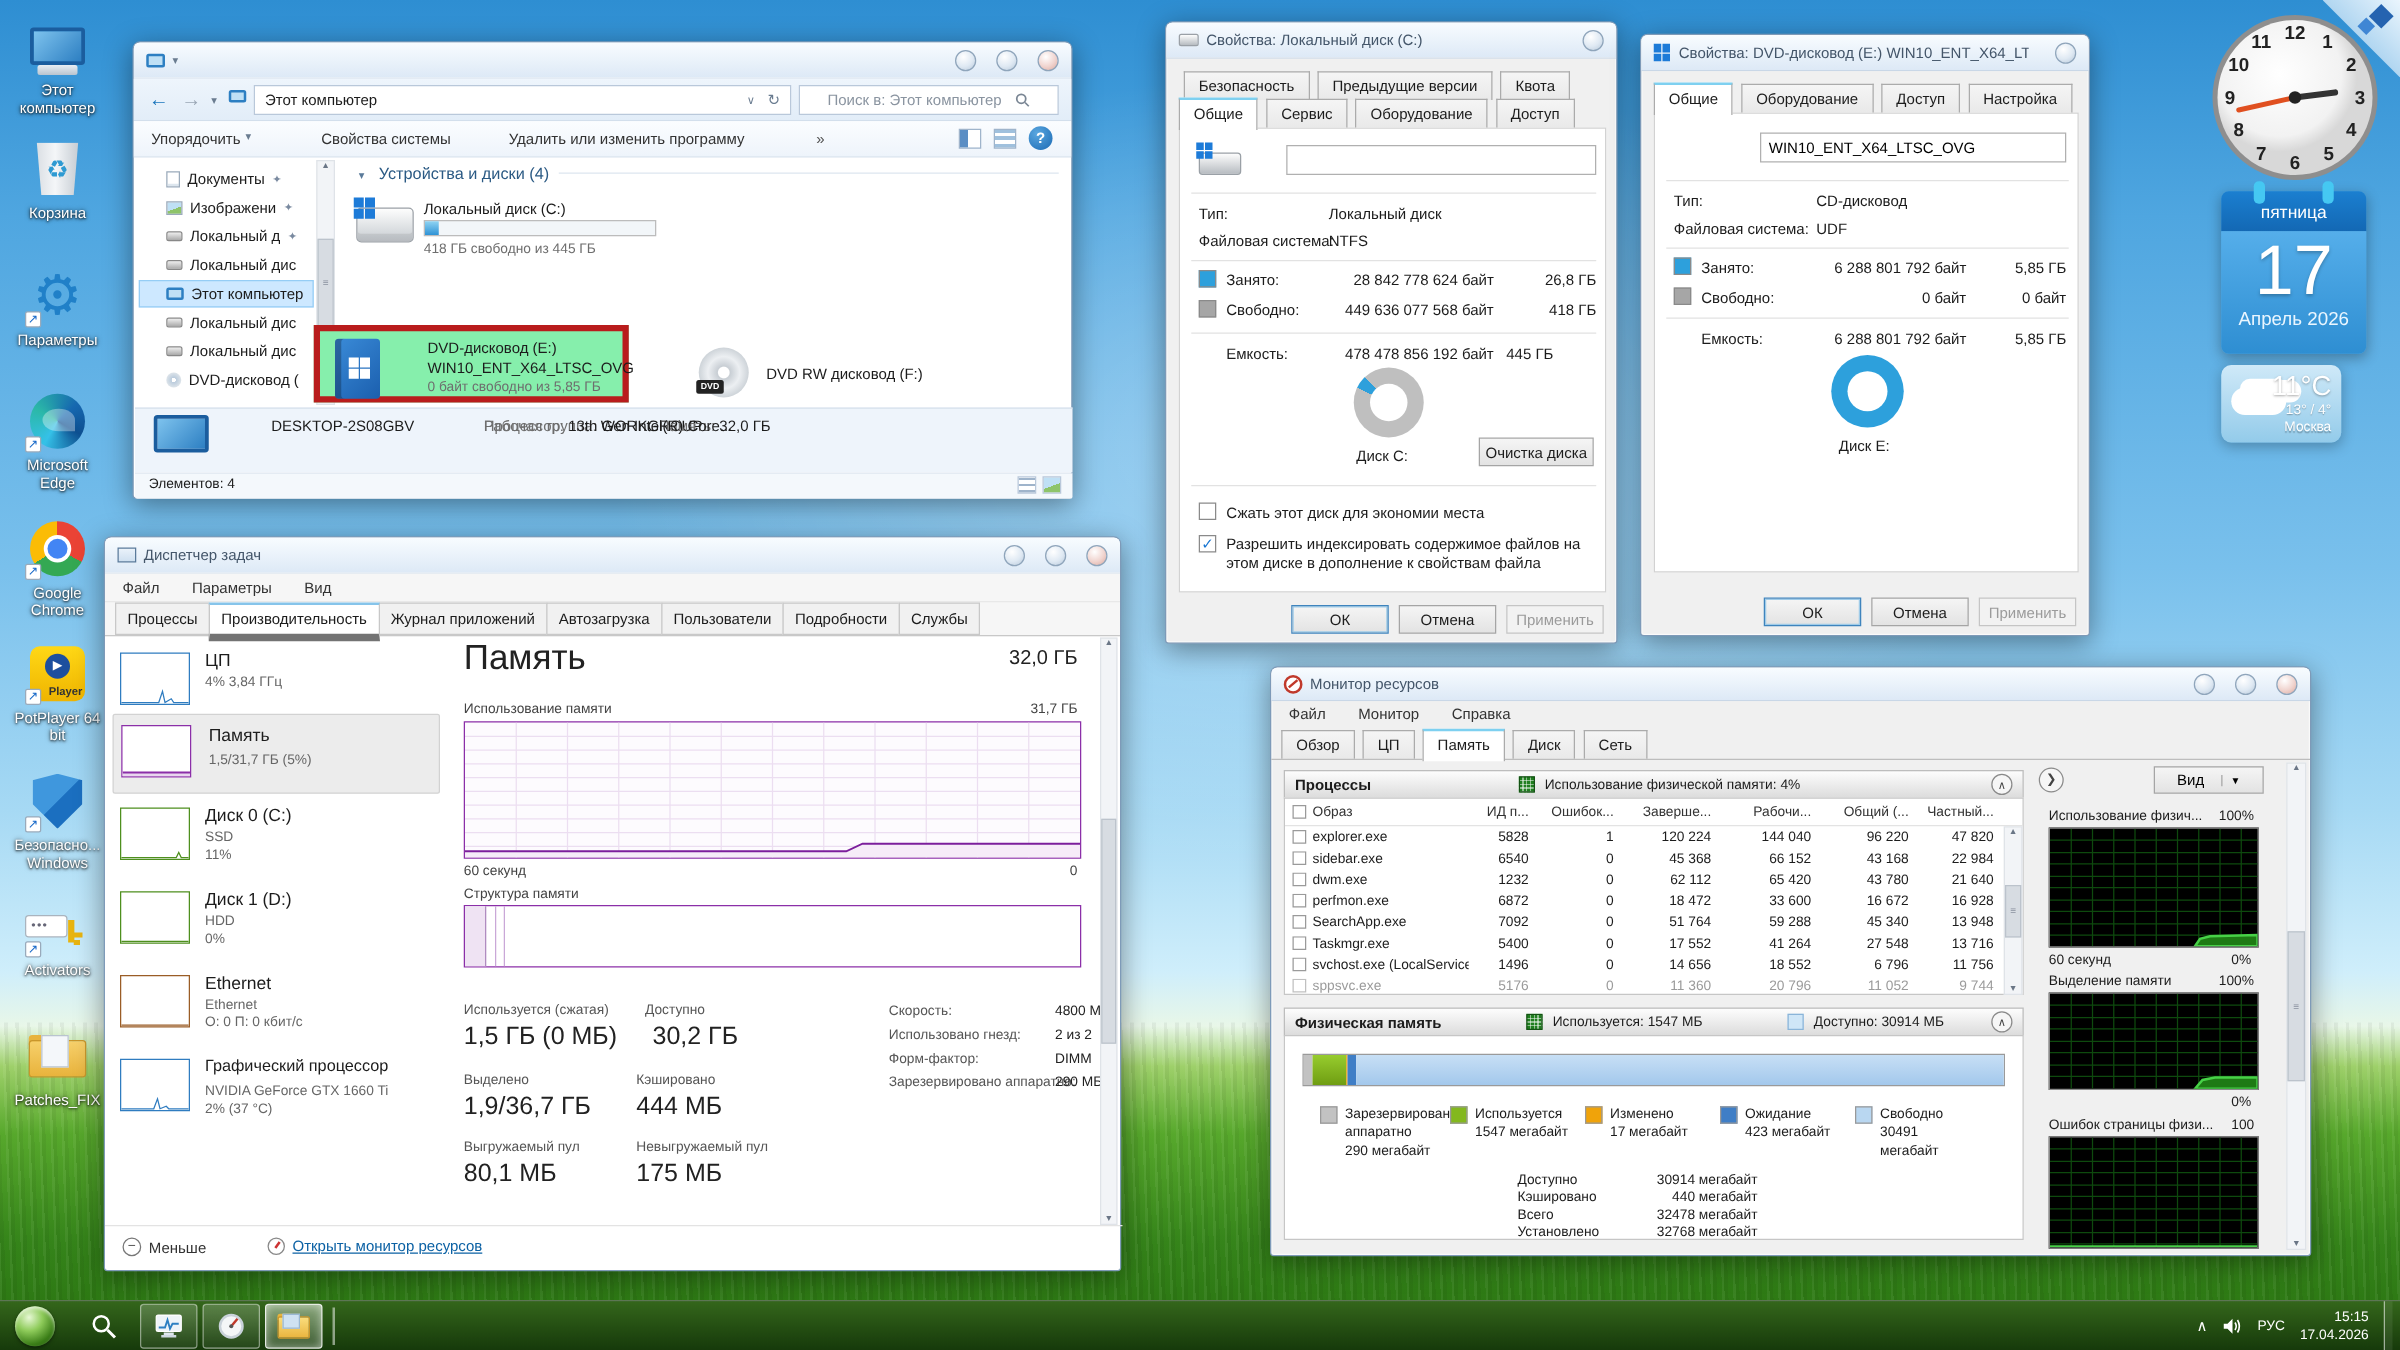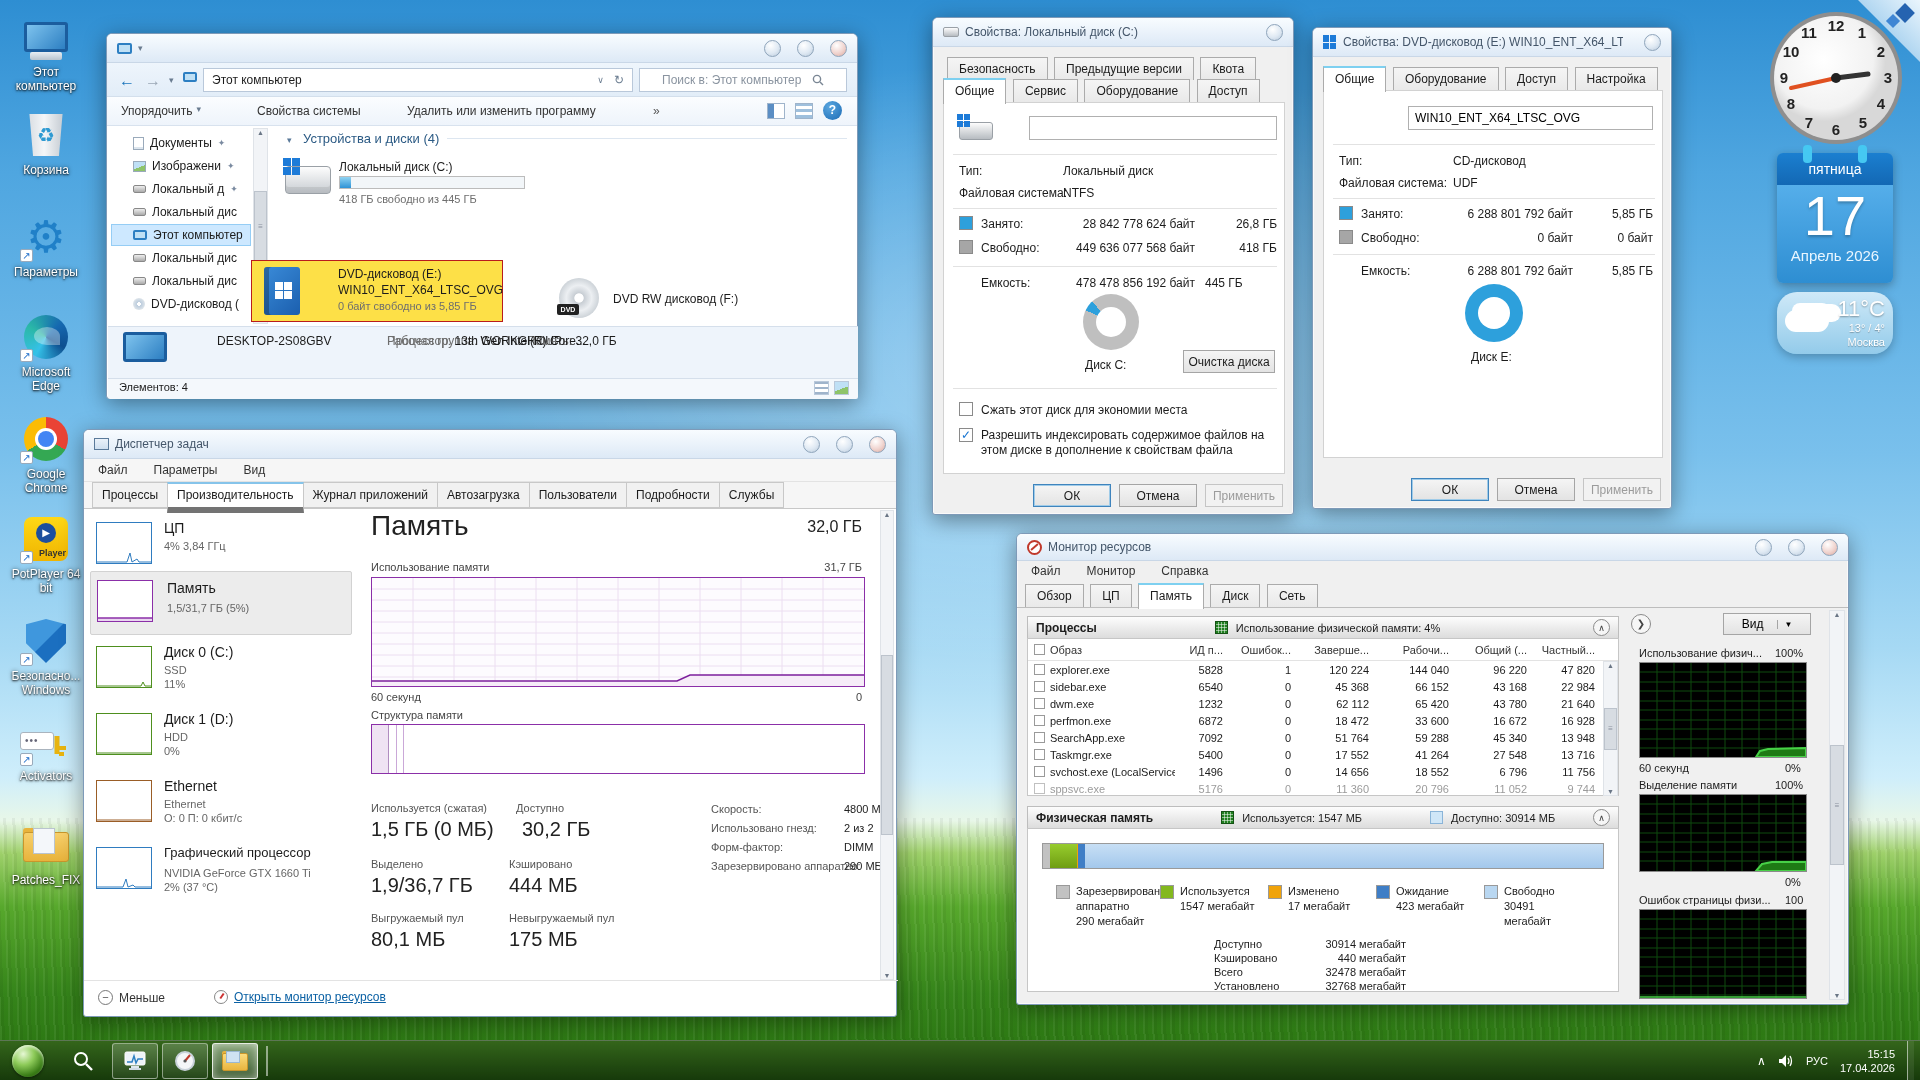--- a/index.html
+++ b/index.html
@@ -27,21 +27,21 @@
 .gray{color:#6e6e6e}
 .sq{position:absolute;width:14px;height:14px;border:1px solid #8a8a8a}
 .donut{position:absolute;border-radius:50%}
 .donut .hole{position:absolute;left:13px;top:13px;right:13px;bottom:13px;border-radius:50%;background:#fff}
 
 .addr{position:absolute;background:#fff;border:1px solid #b9c8da;display:flex;align-items:center;font-size:12px;color:#1c1c1c}
 .treeitem{position:absolute;left:4px;width:140px;height:22px;display:flex;align-items:center;gap:6px;font-size:12px;color:#1c1c1c;padding-left:22px;white-space:nowrap;overflow:hidden}
 .treeitem.sel{background:#cde8ff;border:1px solid #95cdf5;padding-left:21px}
 .pbar{position:absolute;height:13px;border:1px solid #bcbcbc;background:#f2f6f9}
 .pbar i{display:block;height:100%;background:linear-gradient(#8fd3f2,#2f93d6)}
-.tile-sel{position:absolute;background:#fde047;border:1px solid #b91c1c}
+.tile-sel{position:absolute;background:#86efac;border:5px solid #b91c1c}
 .sb{position:absolute;background:#f2f4f7;border:1px solid #dfe3e8;display:flex;flex-direction:column;align-items:center;justify-content:space-between;font-size:7px;color:#6a7686}
 .sbthumb{width:100%;background:#d7dce2;border:1px solid #bcc3cc;display:flex;align-items:center;justify-content:center;color:#8a929e;font-size:8px}
 
 .ttab{display:inline-block;border:1px solid #c8c8c8;background:#f1f1f1;padding:5px 9px;font-size:12px;color:#1c1c1c;margin-right:-1px}
 .ttab.sel{background:#fff;border-top:2px solid #86c4ea;border-bottom:6px solid #737373;position:relative;z-index:2;padding-top:4px}
 .perf-item{position:absolute;left:8px;width:258px;height:60px}
 .thumb{position:absolute;left:4px;top:4px;width:56px;height:42px;background:#fff;border:1px solid}
 .pi-title{position:absolute;left:72px;top:2px;font-size:14px;color:#1c1c1c;white-space:nowrap}
 .pi-sub{position:absolute;left:72px;font-size:11px;color:#666;white-space:nowrap}
 .statlbl{position:absolute;font-size:11px;color:#555;white-space:nowrap}
@@ -203,21 +203,21 @@
 <div class="cal" style="left:1777px;top:153px;width:116px;height:130px">
   <div style="position:absolute;left:26px;top:-8px;width:9px;height:18px;background:#45c8f2;border-radius:4px"></div>
   <div style="position:absolute;right:26px;top:-8px;width:9px;height:18px;background:#45c8f2;border-radius:4px"></div>
   <div style="height:32px;background:linear-gradient(#1b7fd0,#1368b4);border-radius:6px 6px 0 0;color:#fff;font-size:14px;display:flex;align-items:center;justify-content:center">пятница</div>
   <div style="height:98px;background:linear-gradient(#55aeea,#2e8ed2);border-radius:0 0 6px 6px;text-align:center">
     <div style="font-size:56px;color:#fff;line-height:62px;text-shadow:0 2px 3px rgba(0,0,0,.25)">17</div>
     <div style="font-size:15px;color:#eaf6ff">Апрель 2026</div>
   </div>
 </div>
 
-<div class="abs" style="left:1777px;top:292px;width:116px;height:62px;border-radius:20px;background:linear-gradient(#cfe9f8,#93cbea);box-shadow:0 3px 10px rgba(0,0,0,.25)">
+<div class="abs" style="left:1777px;top:292px;width:96px;height:62px;border-radius:8px;background:linear-gradient(#cfe9f8,#93cbea);box-shadow:0 3px 10px rgba(0,0,0,.25)">
   <div style="position:absolute;left:8px;top:18px;width:44px;height:22px;background:#fff;border-radius:12px;box-shadow:14px -8px 0 -2px #fff, 4px -10px 0 -3px #fff"></div>
   <div style="position:absolute;right:8px;top:4px;font-size:22px;color:#fff;text-shadow:0 1px 2px rgba(0,0,0,.35)">11°C</div>
   <div style="position:absolute;right:8px;top:30px;font-size:11px;color:#fff;text-shadow:0 1px 1px rgba(0,0,0,.3)">13° / 4°</div>
   <div style="position:absolute;right:8px;top:44px;font-size:11px;color:#fff;text-shadow:0 1px 1px rgba(0,0,0,.3)">Москва</div>
 </div>
 
 <div class="win" style="left:106px;top:33px;width:752px;height:366px;background:#fff">
   <div class="tbar">
     <div style="width:15px;height:11px;border:2px solid #2d7fc2;border-radius:2px;background:#bfe0f5"></div>
     <span style="color:#6a7c90;font-size:9px">▾</span>

